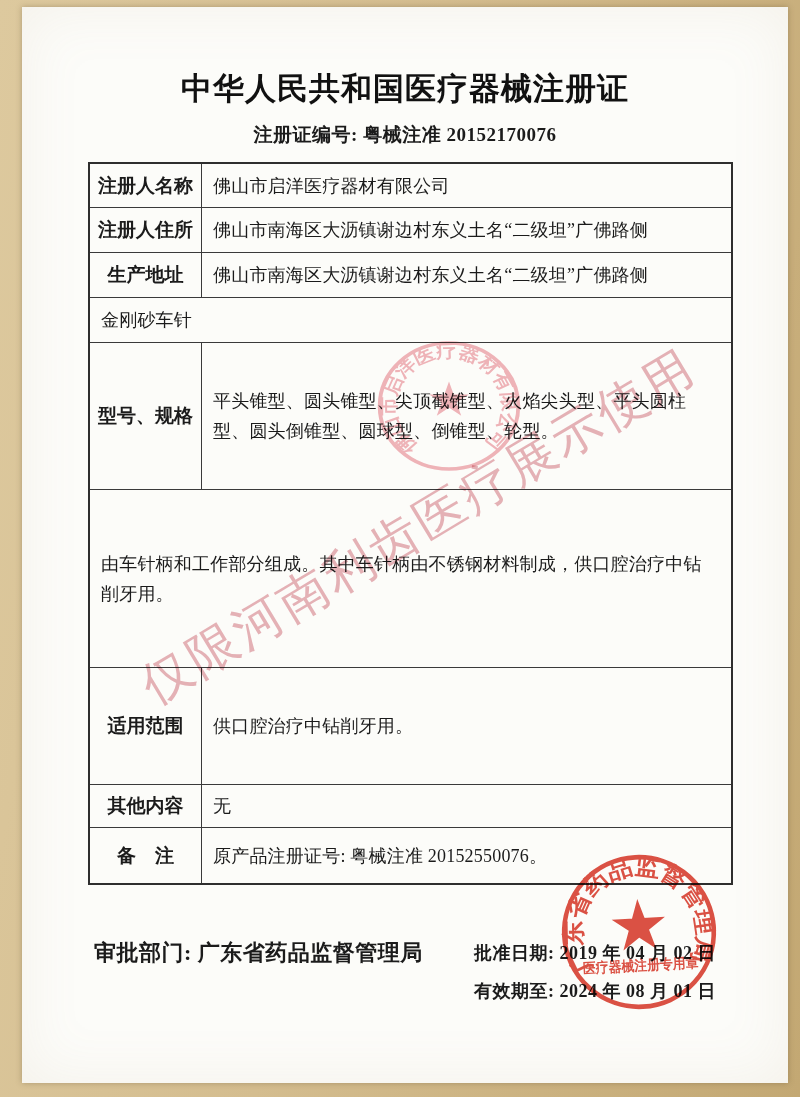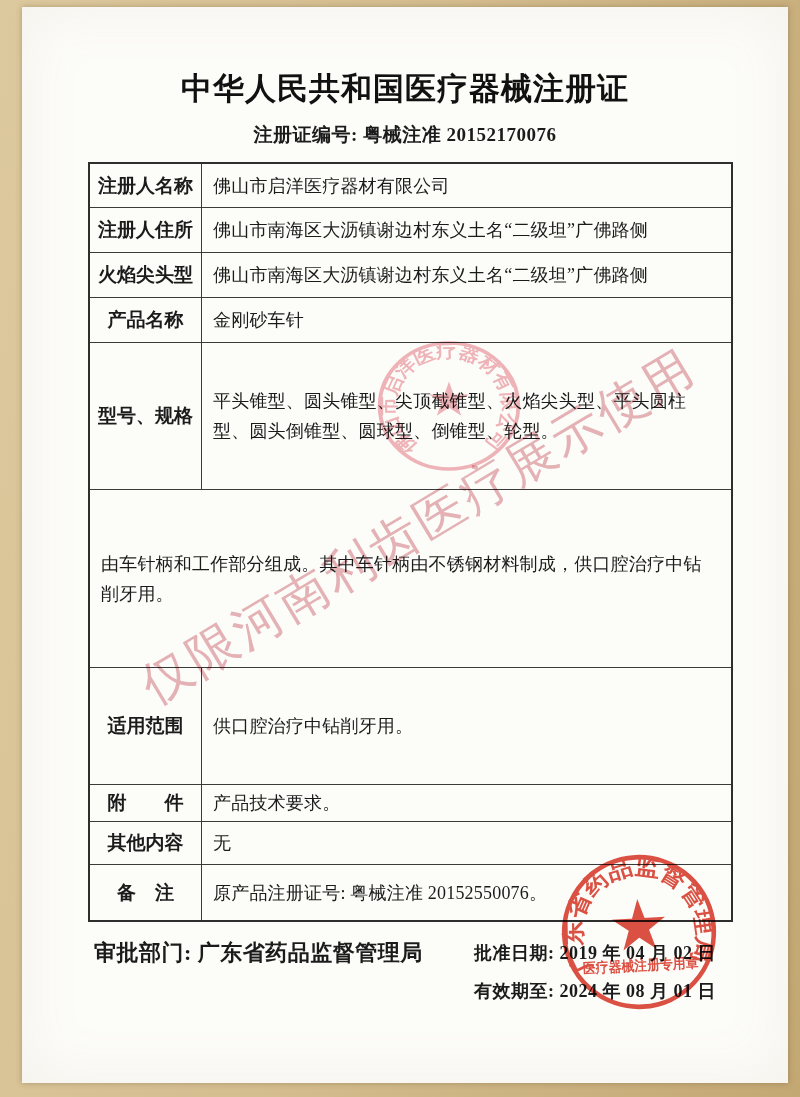--- a/index.html
+++ b/index.html
@@ -76,41 +76,36 @@
     <div class="tbl">
       <div class="tr h1">
         <div class="th">注册人名称</div>
         <div class="td">佛山市启洋医疗器材有限公司</div>
       </div>
       <div class="tr h2">
         <div class="th">注册人住所</div>
         <div class="td">佛山市南海区大沥镇谢边村东义土名“二级坦”广佛路侧</div>
       </div>
       <div class="tr h3">
-        <div class="th">火焰尖头型</div>
+        <div class="th">生产地址</div>
         <div class="td">佛山市南海区大沥镇谢边村东义土名“二级坦”广佛路侧</div>
       </div>
       <div class="tr h4">
-        <div class="th">产品名称</div>
         <div class="td">金刚砂车针</div>
       </div>
       <div class="tr h5">
         <div class="th">型号、规格</div>
         <div class="td">平头锥型、圆头锥型、尖顶截锥型、火焰尖头型、平头圆柱型、圆头倒锥型、圆球型、倒锥型、轮型。</div>
       </div>
       <div class="tr h6">
         <div class="td">由车针柄和工作部分组成。其中车针柄由不锈钢材料制成，供口腔治疗中钻削牙用。</div>
       </div>
       <div class="tr h7">
         <div class="th">适用范围</div>
         <div class="td">供口腔治疗中钻削牙用。</div>
-      </div>
-      <div class="tr h8">
-        <div class="th">附　　件</div>
-        <div class="td">产品技术要求。</div>
       </div>
       <div class="tr h9">
         <div class="th">其他内容</div>
         <div class="td">无</div>
       </div>
       <div class="tr h10">
         <div class="th">备　注</div>
         <div class="td">原产品注册证号: 粤械注准 20152550076。</div>
       </div>
     </div>

